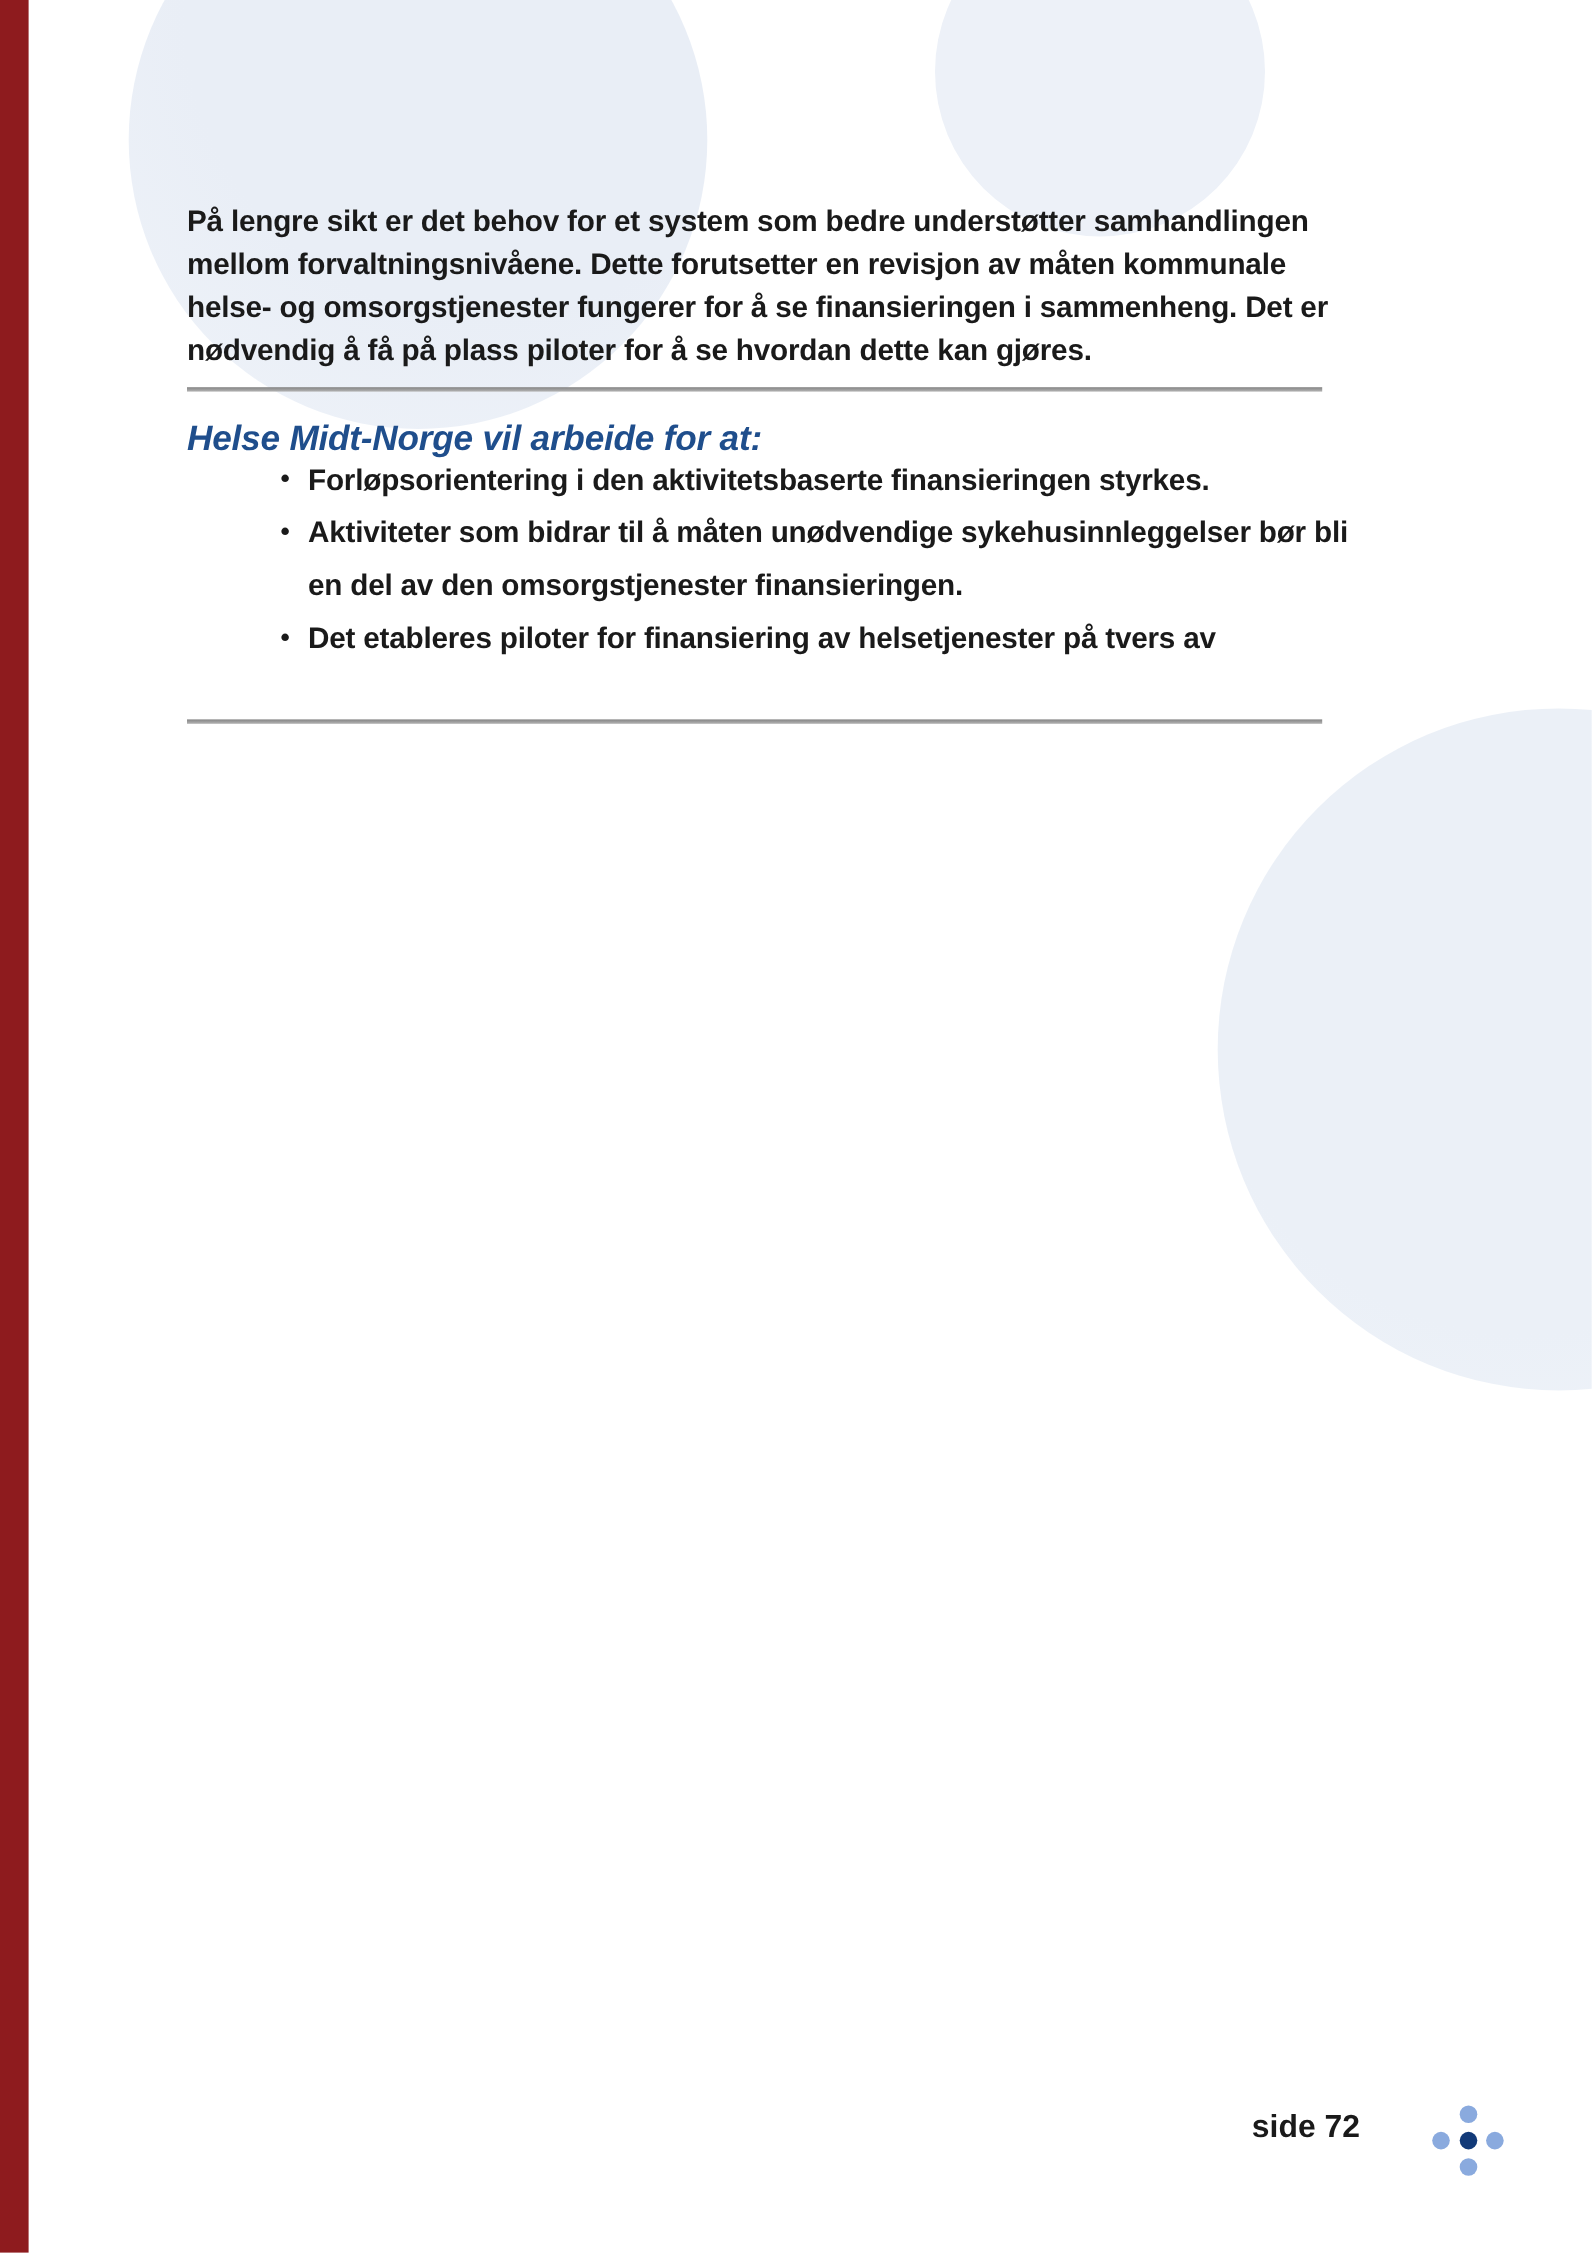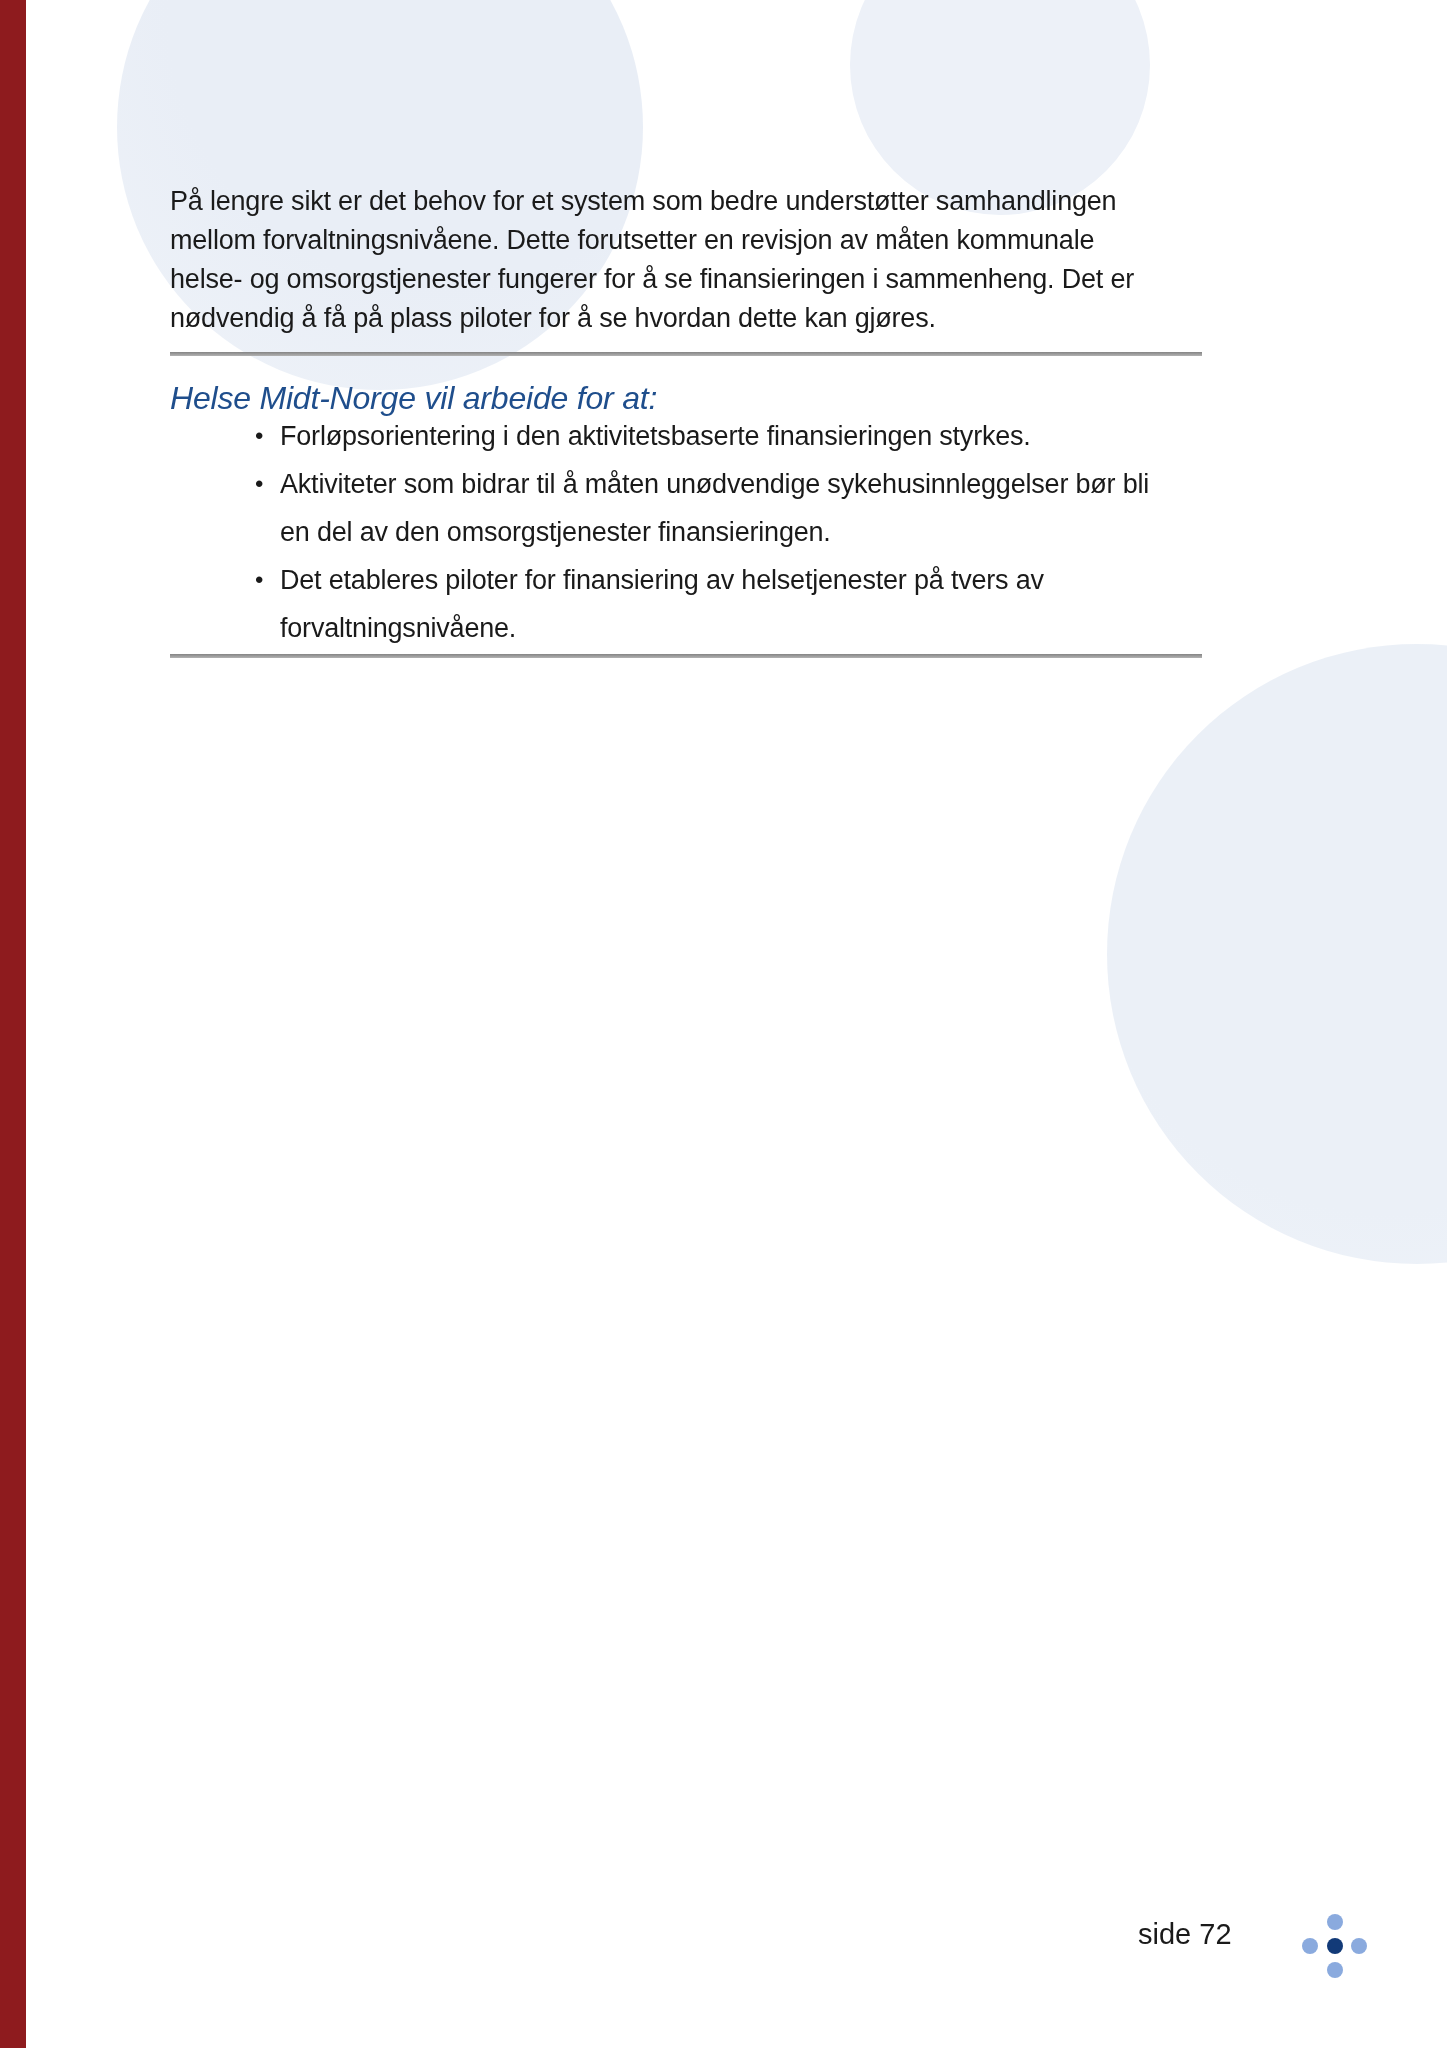--- a/index.html
+++ b/index.html
@@ -14,20 +14,21 @@
   *{box-sizing:border-box;}
   html,body{margin:0;padding:0;}
   body{background:#fff;}
   .page{
     position:relative;
     width:1447px;height:2048px;
     background:#ffffff;
     overflow:hidden;
     font-family:"Liberation Sans",sans-serif;
     color:var(--text);
+    font-weight:bold;
   }
   .left-bar{
     position:absolute;left:0;top:0;width:26px;height:2048px;
     background:var(--red-bar);
   }
   .blob{position:absolute;border-radius:50%;}
   .blob-top{
     left:117px;top:-136px;width:526px;height:526px;
     background:radial-gradient(circle at 62% 28%, #e9eef6 0 55%, #eff3f9 100%);
   }
@@ -105,21 +106,20 @@
       <div class="b-line">Forløpsorientering i den aktivitetsbaserte finansieringen styrkes.</div>
     </div>
     <div class="b-item">
       <span class="b-marker">•</span>
       <div class="b-line">Aktiviteter som bidrar til å måten unødvendige sykehusinnleggelser bør bli</div>
       <div class="b-line">en del av den omsorgstjenester finansieringen.</div>
     </div>
     <div class="b-item">
       <span class="b-marker">•</span>
       <div class="b-line">Det etableres piloter for finansiering av helsetjenester på tvers av</div>
-      <div class="b-line">forvaltningsnivåene.</div>
     </div>
   </div>
 
   <div class="divider divider-bottom"></div>
 
   <div class="page-number">side 72</div>
 
   <div class="logo">
     <div class="dot dot-top"></div>
     <div class="dot dot-left"></div>

